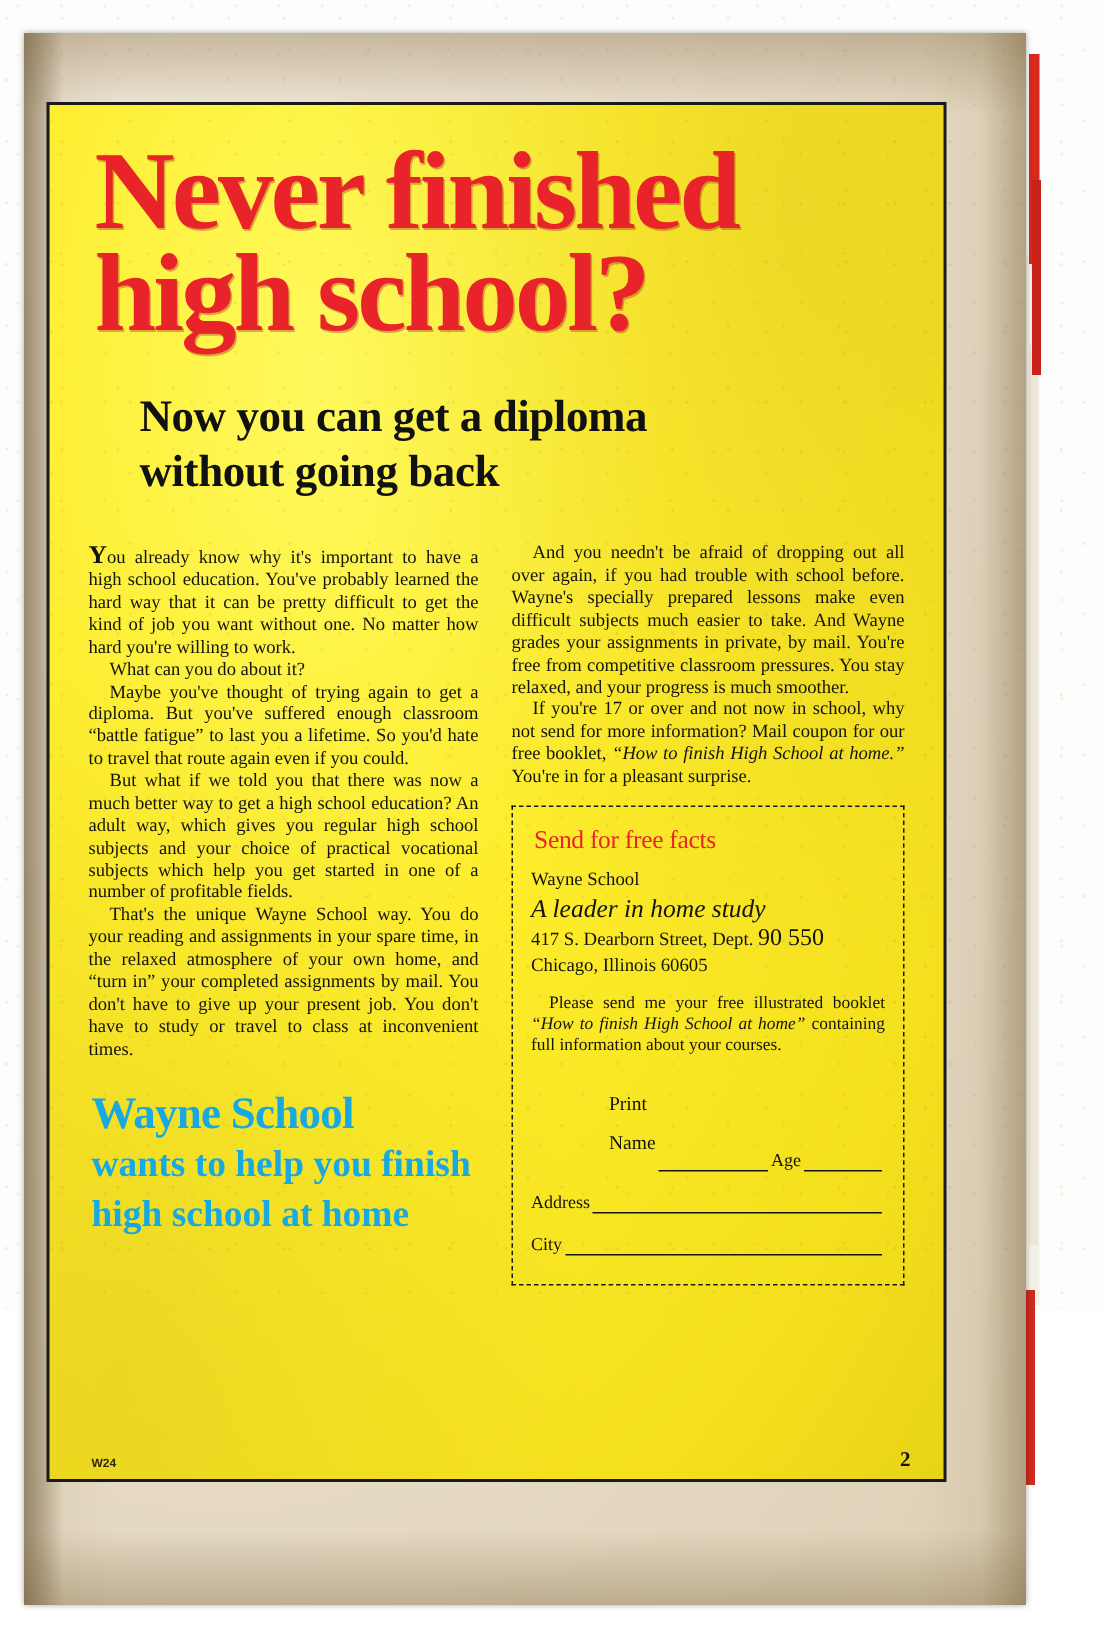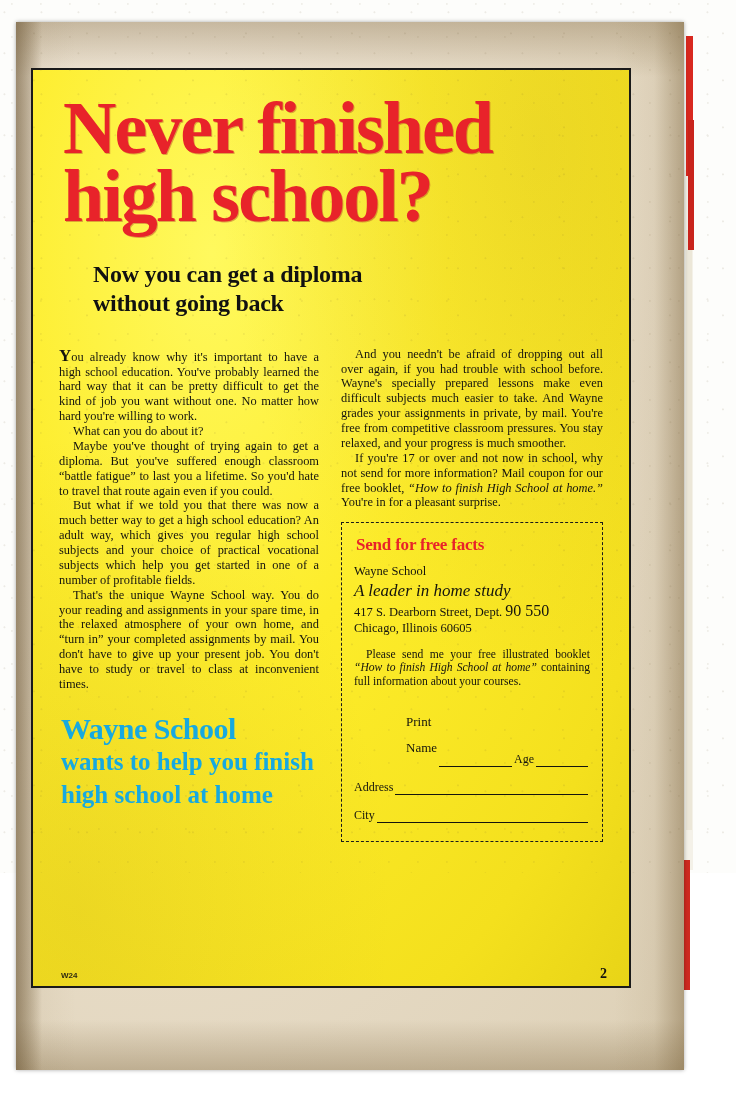--- a/index.html
+++ b/index.html
@@ -107,21 +107,21 @@
     margin: 0 0 0 4px;
     text-shadow: 1px 1px 0 rgba(160,20,25,0.35);
   }
   #headline .l2 { display: block; }
 
   #subhead {
     margin: 30px 0 0 34px;
     color: #111;
     font-family: "Liberation Serif", serif;
     font-weight: bold;
-    font-size: 24px;
+    font-size: 30px;
     line-height: 1.22;
     letter-spacing: -0.3px;
   }
 
   
   #columns {
     display: flex;
     gap: 22px;
     margin-top: 28px;
   }
@@ -147,21 +147,21 @@
     margin-top: 12px;
     border: 1px dashed #1a1a1a;
     padding: 10px 12px 12px 12px;
     box-sizing: border-box;
     width: 262px;
     height: 320px;
     position: relative;
   }
   #coupon-title {
     color: #e8232a;
-    font-weight: bold;
+    font-weight: normal;
     font-size: 17px;
     margin: 2px 0 9px 2px;
     letter-spacing: -0.2px;
   }
   .coupon-line {
     font-size: 12.5px;
     color: #14140e;
     line-height: 1.25;
   }
   .coupon-line.ital { font-style: italic; font-size: 17px; }

